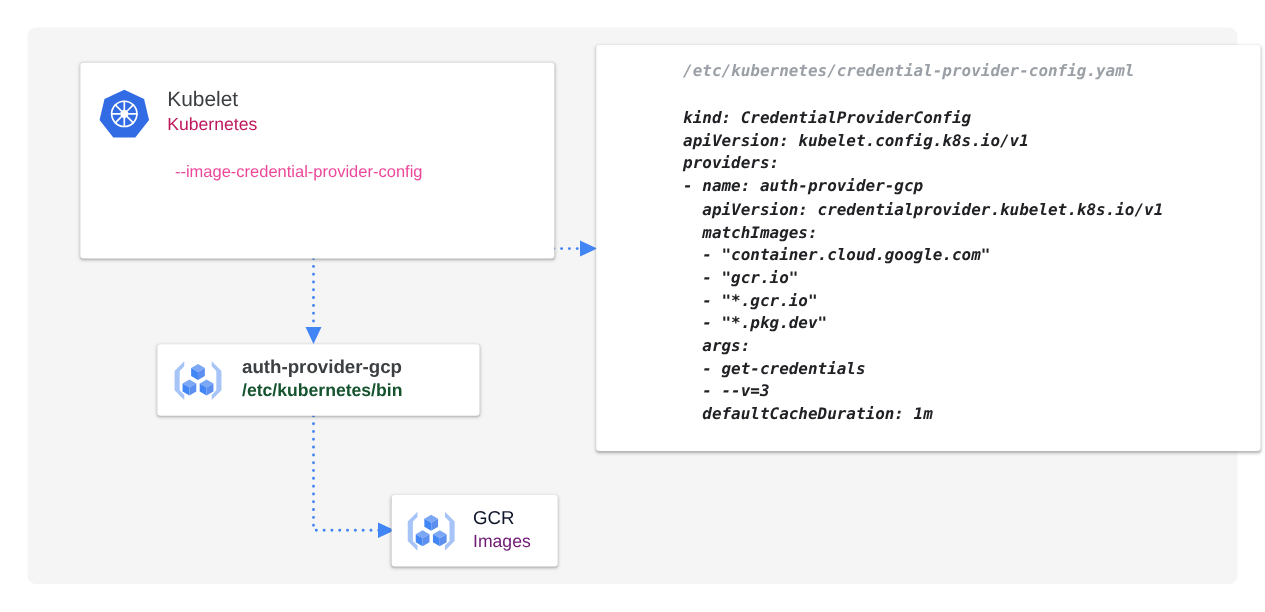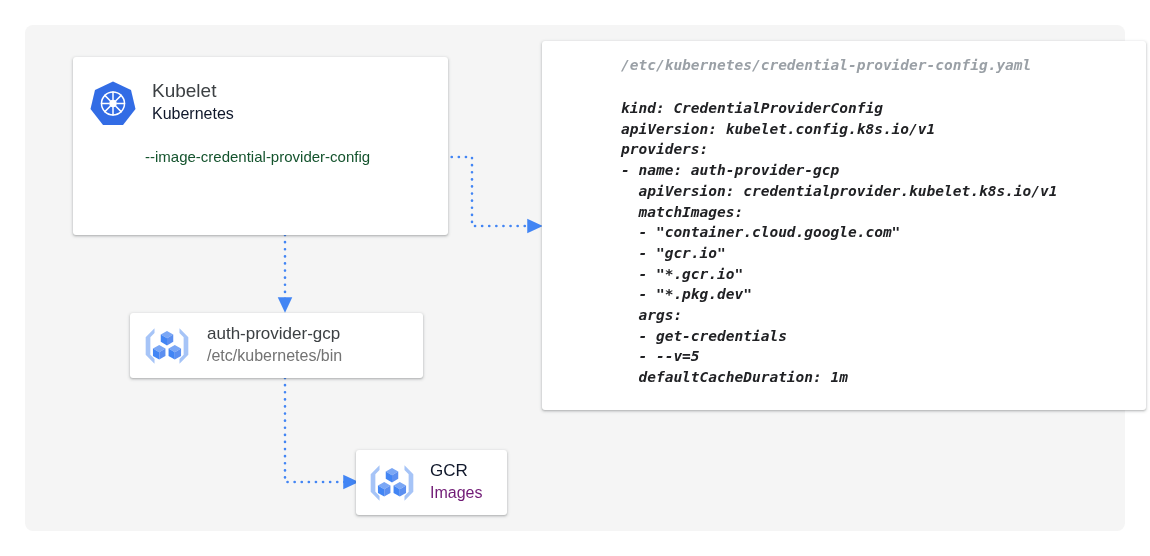--- a/index.html
+++ b/index.html
@@ -29,21 +29,21 @@
   .card {
     position: absolute;
     background: #ffffff;
     border-radius: 3px;
     box-shadow: 0 1px 2px rgba(60,64,67,0.28), 0 1px 3px 1px rgba(60,64,67,0.12);
   }
   
   #kubelet-card {
     left: 73px;
     top: 57px;
-    width: 375px;
+    width: 431px;
     height: 178px;
   }
   #kubelet-icon {
     position: absolute;
     left: 15px;
     top: 22px;
     width: 50px;
     height: 50px;
   }
   #kubelet-title {
@@ -53,41 +53,42 @@
     font-size: 19px;
     color: #3c4043;
     line-height: 24px;
     white-space: nowrap;
   }
   #kubelet-subtitle {
     position: absolute;
     left: 79px;
     top: 46px;
     font-size: 16px;
-    color: #0f172a;
+    color: #be185d;
     line-height: 22px;
     white-space: nowrap;
   }
   .kubelet-flag {
     position: absolute;
-    left: 72px;
+    left: 86px;
     font-size: 15px;
-    color: #14532d;
+    color: #ec4899;
     line-height: 22px;
     white-space: nowrap;
   }
   #kubelet-flag-0 { top: 89px; }
   #kubelet-flag-1 { top: 112px; }
 
   
   #authprovider-card {
-    left: 130px;
+    left: 143px;
     top: 313px;
     width: 293px;
     height: 65px;
+    font-weight: bold;
   }
   #authprovider-icon {
     position: absolute;
     left: 11px;
     top: 7px;
     width: 52px;
     height: 52px;
   }
   #authprovider-title {
     position: absolute;
@@ -96,21 +97,21 @@
     font-size: 17px;
     color: #3c4043;
     line-height: 22px;
     white-space: nowrap;
   }
   #authprovider-subtitle {
     position: absolute;
     left: 77px;
     top: 32px;
     font-size: 16px;
-    color: #737373;
+    color: #14532d;
     line-height: 22px;
     white-space: nowrap;
   }
 
   
   #gcr-card {
     left: 356px;
     top: 450px;
     width: 151px;
     height: 65px;
@@ -279,17 +280,17 @@
 providers:
 - name: auth-provider-gcp
   apiVersion: credentialprovider.kubelet.k8s.io/v1
   matchImages:
   - "container.cloud.google.com"
   - "gcr.io"
   - "*.gcr.io"
   - "*.pkg.dev"
   args:
   - get-credentials
-  - --v=5
+  - --v=3
   defaultCacheDuration: 1m</pre>
   </div>
 
 </div>
 
 </body></html>

